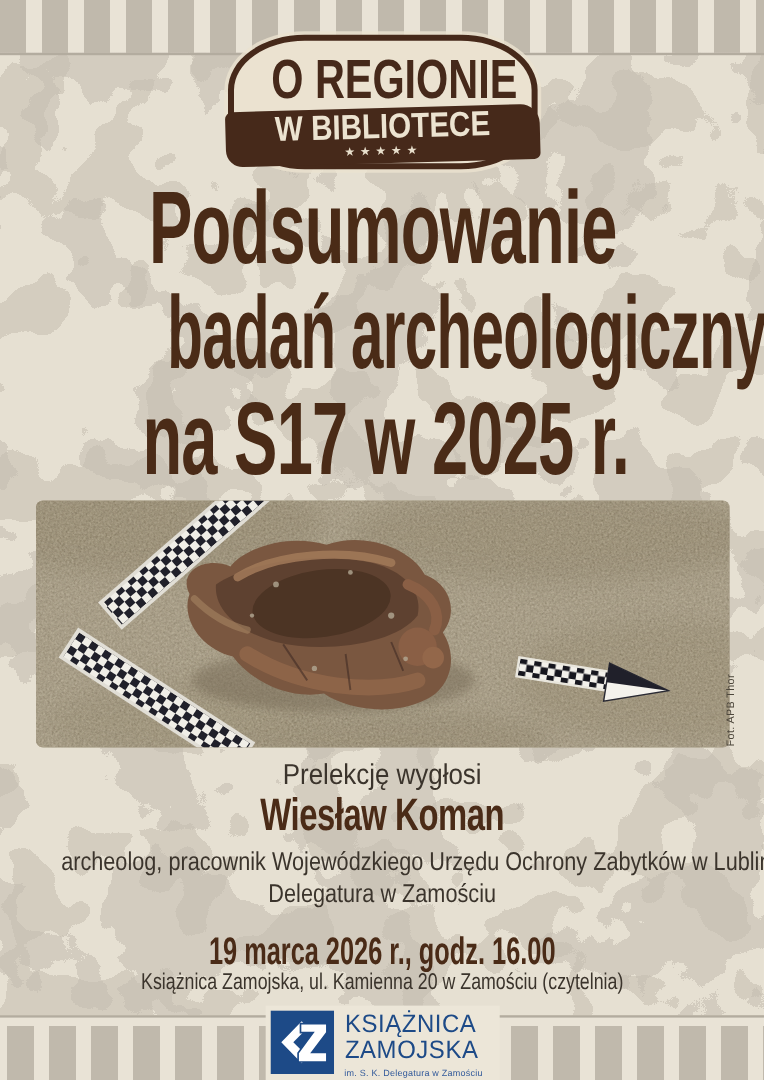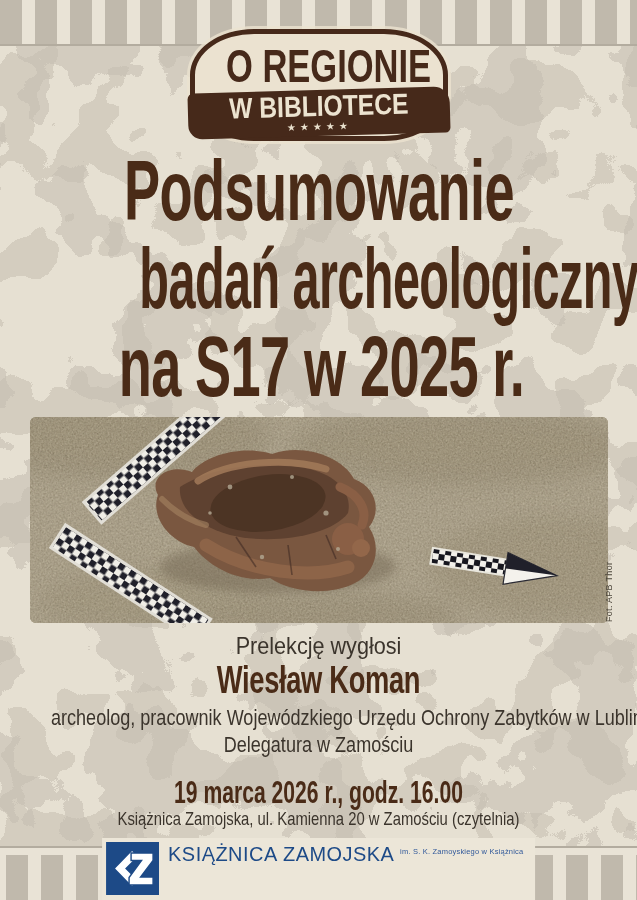--- a/index.html
+++ b/index.html
@@ -73,21 +73,21 @@
   .affil1 {top:706px; font-size:21.5px; color:#3b342c; transform:scaleX(0.84);}
   .affil2 {top:733px; font-size:21.5px; color:#3b342c; transform:scaleX(0.84);}
   .date   {top:774px; font-size:32px; font-weight:700; color:#4a2b17; transform:scaleX(0.66);}
   .venue  {top:808px; font-size:19px; color:#3b342c; transform:scaleX(0.78);}
   
   .logo{
     position:absolute; z-index:3; top:838px; left:50%; transform:translateX(-50%);
     background:#ece6d8; padding:4px 12px 5px 4px; display:flex; gap:9px; align-items:flex-start;
   }
   .logo-square{width:53px; height:53px; flex:0 0 auto;}
-  .logo-textcol{display:flex; padding-top:1px;}
+  .logo-textcol{display:flex; flex-direction:column; padding-top:1px;}
   .logo-name{
     color:#1d4a87; font-size:21px; line-height:21.5px; letter-spacing:0.5px;
     transform:scaleX(0.95); transform-origin:0 50%; white-space:nowrap;
   }
   .logo-sub{
     color:#31599a; font-size:7.5px; margin-top:4px; letter-spacing:0.2px; white-space:nowrap;
   }
 </style>
 </head>
 <body>
@@ -242,17 +242,17 @@
   <div class="logo">
     <svg class="logo-square" viewBox="0 0 53 53" aria-hidden="true">
       <rect width="53" height="53" fill="#1d4a87"></rect>
       <path d="M26,9 L9,26.5 L26,44 L31,38.5 L19,26.5 L31,14.5 Z" fill="#ffffff"></path>
       <path d="M25,11 L47,11 L47,18.5 L34.5,35 L47,35 L47,43 L23,43 L23,35.5 L35.5,18.5 L25,18.5 Z" fill="#ffffff"></path>
       <path d="M25,11 L47,11 L47,18.5 L34.5,35 L47,35 L47,43 L23,43 L23,35.5 L35.5,18.5 L25,18.5 Z" fill="none" stroke="#1d4a87" stroke-width="1.4"></path>
     </svg>
     <div class="logo-textcol">
       <div class="logo-name">KSIĄŻNICA</div>
       <div class="logo-name">ZAMOJSKA</div>
-      <div class="logo-sub">im. S. K. Zamoyskiego w Książnica</div>
+      <div class="logo-sub">im. S. K. Delegatura w Zamościu</div>
     </div>
   </div>
 
 </div>
 
 </body></html>

